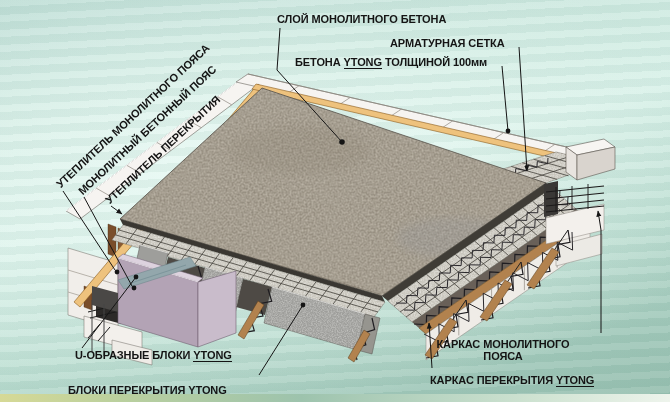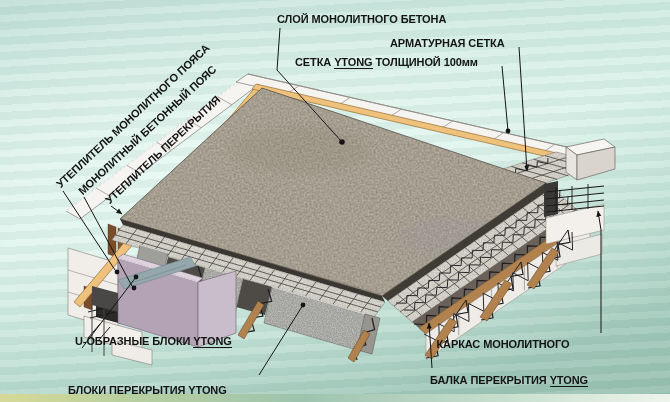--- a/index.html
+++ b/index.html
@@ -306,39 +306,40 @@
     </g>
   </svg>
 
   <div class="lbl" style="left:390px;top:37px">
     <span>АРМАТУРНАЯ СЕТКА</span>
   </div>
   <div class="lbl" style="left:277px;top:13px">
     <span>СЛОЙ МОНОЛИТНОГО БЕТОНА</span>
   </div>
   <div class="lbl" style="left:295px;top:56px">
-    <span>СЕТКА </span><span class="u">YTONG</span><span> ТОЛЩИНОЙ 100мм</span>
+    <span>БЕТОНА </span><span class="u">YTONG</span><span> ТОЛЩИНОЙ 100мм</span>
   </div>
 
   <div class="lbl rot" style="left:62px;top:178px">
     <span>УТЕПЛИТЕЛЬ МОНОЛИТНОГО ПОЯСА</span>
   </div>
   <div class="lbl rot" style="left:84px;top:185px">
     <span>МОНОЛИТНЫЙ БЕТОННЫЙ ПОЯС</span>
   </div>
   <div class="lbl rot" style="left:111px;top:194px">
     <span>УТЕПЛИТЕЛЬ ПЕРЕКРЫТИЯ</span>
   </div>
 
-  <div class="lbl" style="left:75px;top:335px">
+  <div class="lbl" style="left:75px;top:349px">
     <span>U-ОБРАЗНЫЕ БЛОКИ </span><span class="u">YTONG</span>
   </div>
   <div class="lbl" style="left:68px;top:384px">
     <span>БЛОКИ ПЕРЕКРЫТИЯ </span><span class="u">YTONG</span>
   </div>
 
   <div class="lbl ctr" style="left:423px;top:338px">
     <div>КАРКАС МОНОЛИТНОГО</div>
+    <div>ПОЯСА</div>
   </div>
   <div class="lbl" style="left:430px;top:374px">
-    <span>БАЛКА ПЕРЕКРЫТИЯ </span><span class="u">YTONG</span>
+    <span>КАРКАС ПЕРЕКРЫТИЯ </span><span class="u">YTONG</span>
   </div>
 </div>
 
 </body></html>

